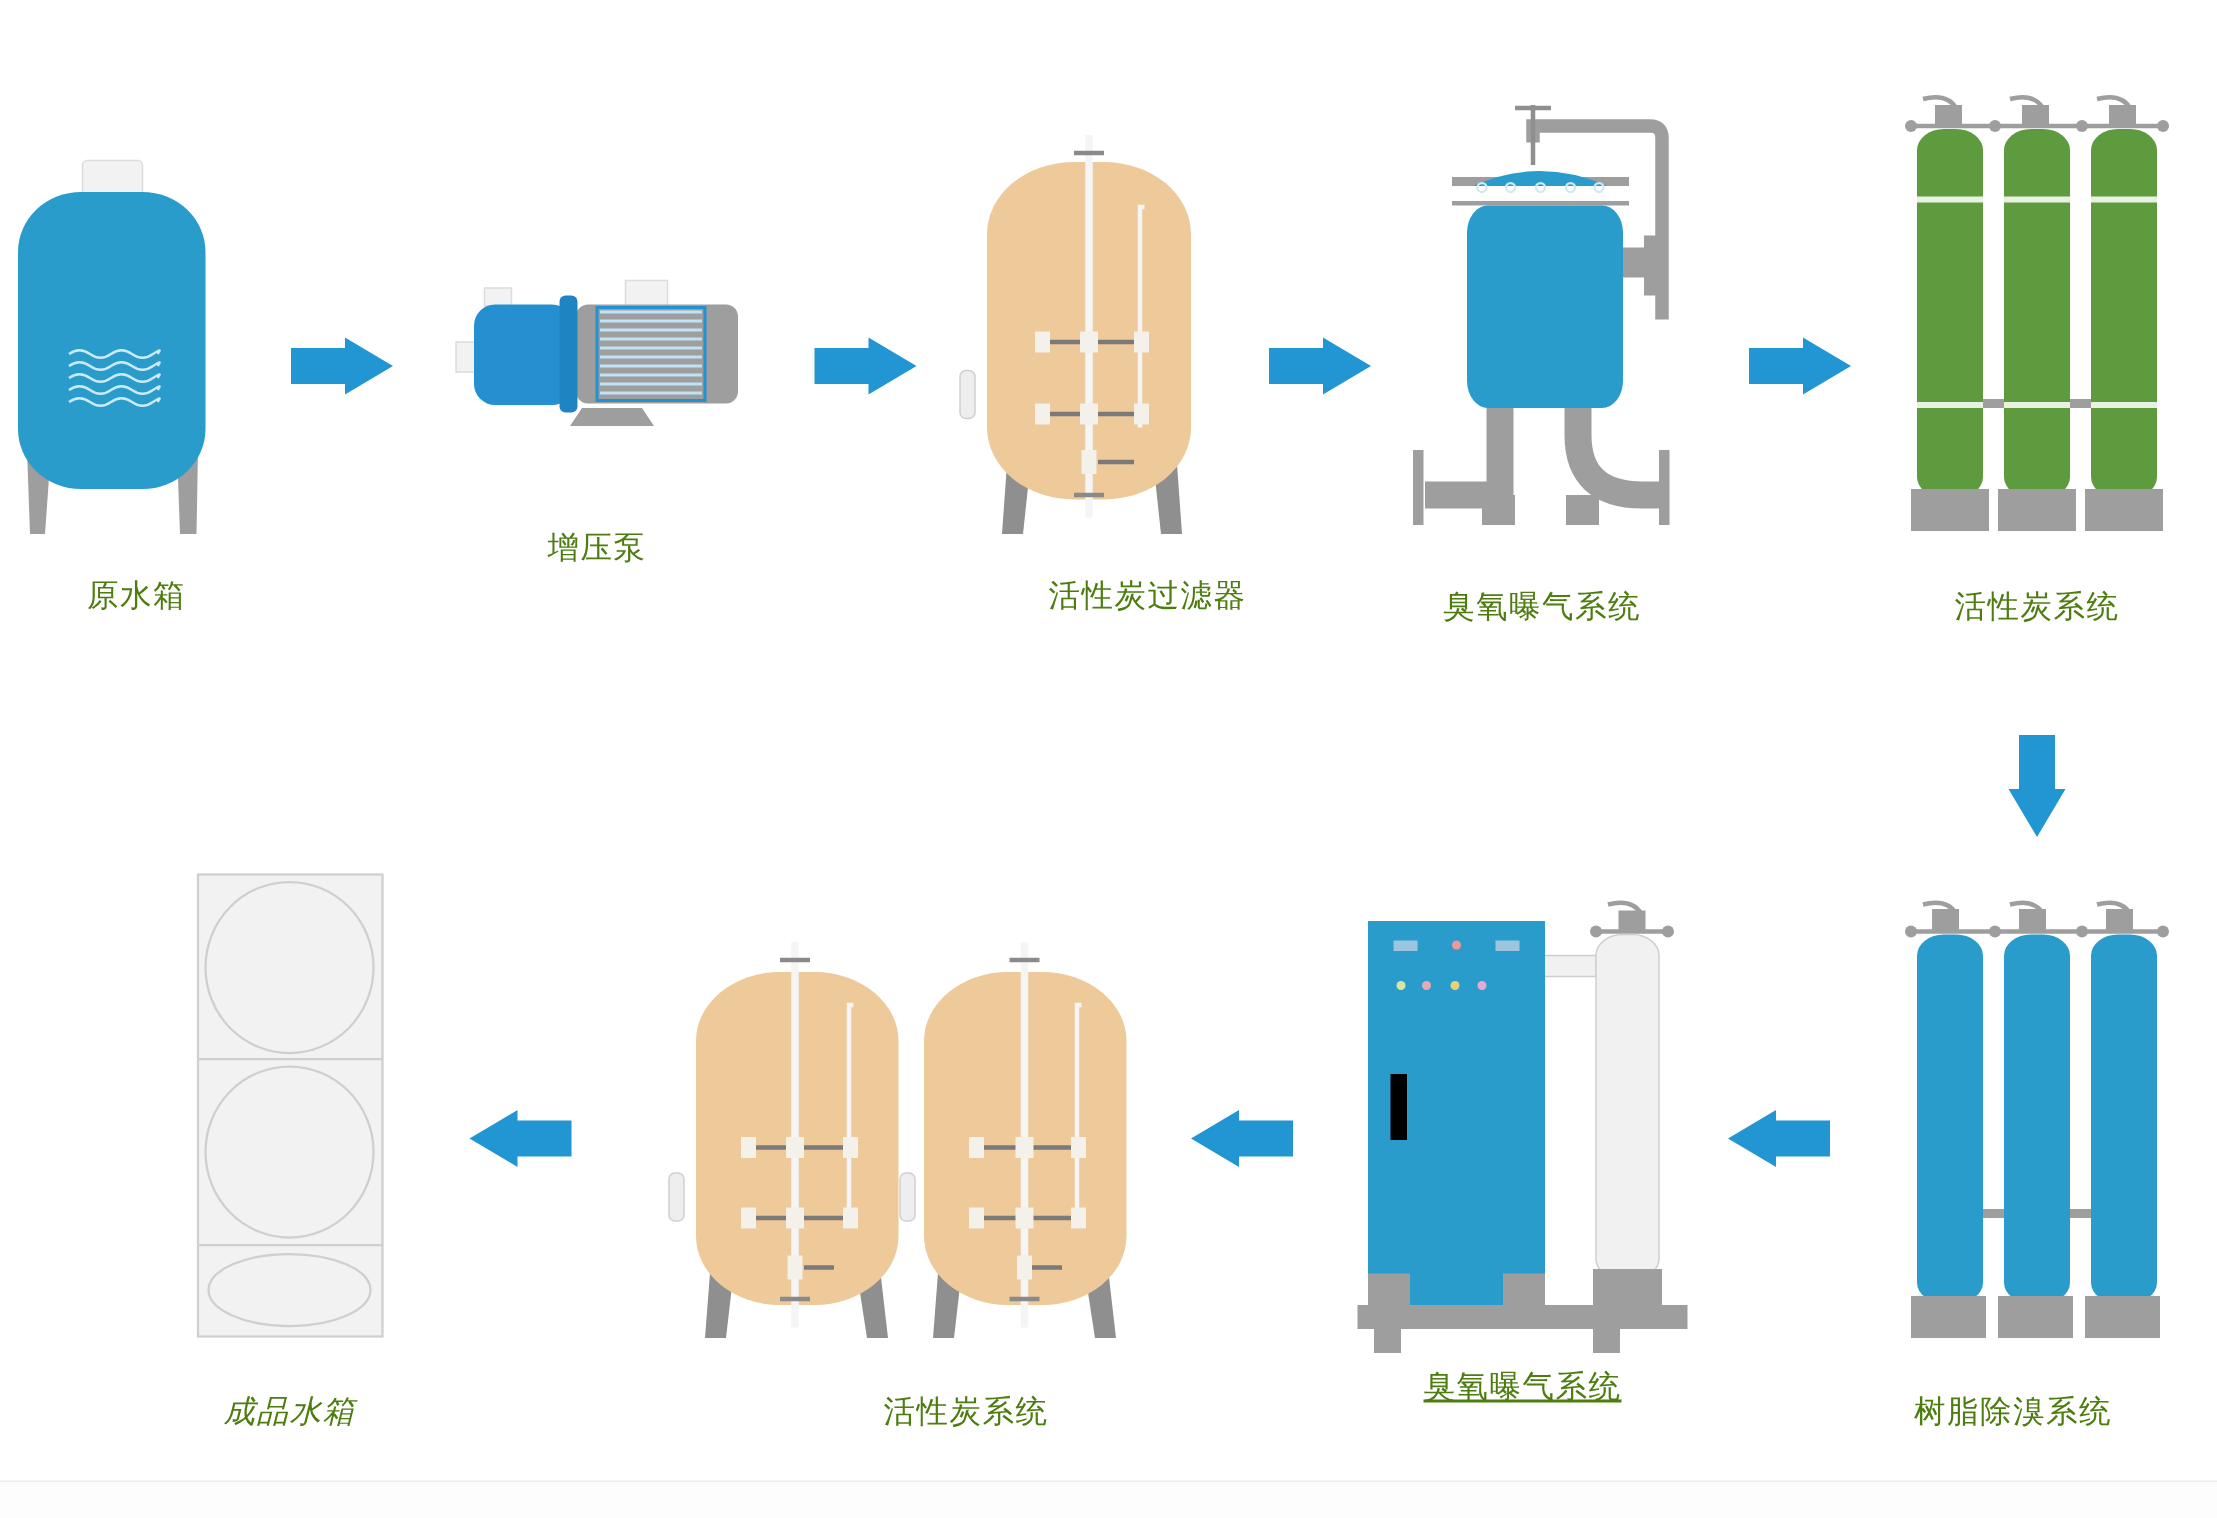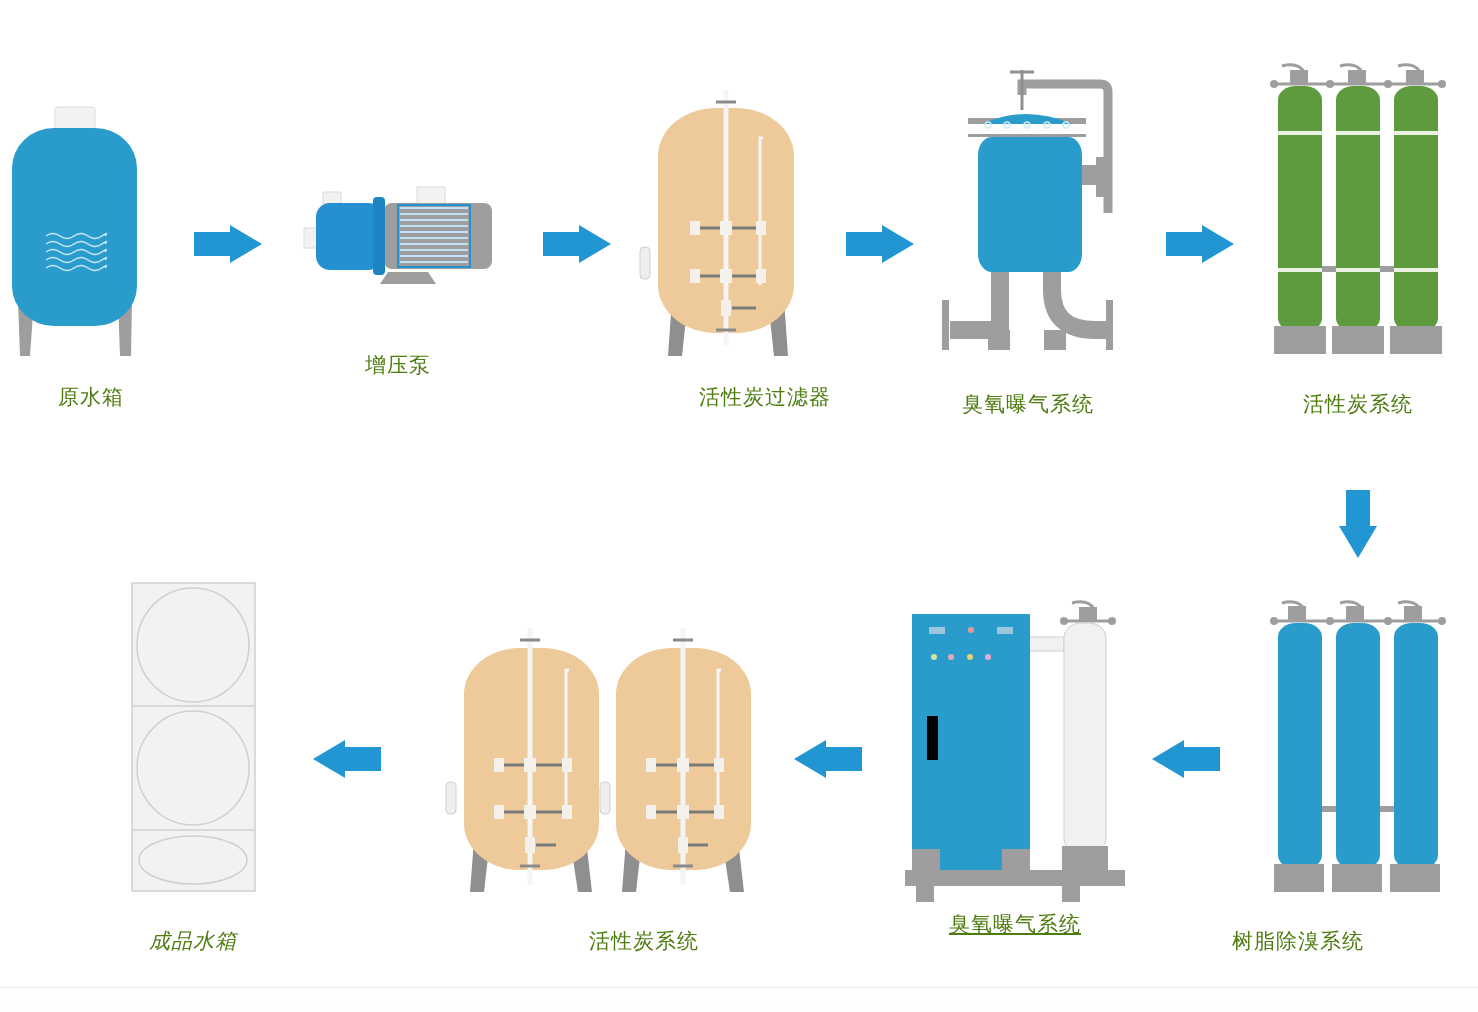--- a/index.html
+++ b/index.html
@@ -267,20 +267,20 @@
         <polygon points="0,-12 36,-12 36,-19 68,0 36,19 36,12 0,12" transform="translate(381,759) rotate(180)"></polygon>
       </g>
   </svg>
 
   
   <div class="label" style="left:75px; top:383px;margin-left:16px;">原水箱</div>
   <div class="label" style="left:398px; top:351px;">增压泵</div>
   <div class="label" style="left:726px; top:383px;margin-left:39px;">活性炭过滤器</div>
   <div class="label" style="left:1028px; top:390px;">臭氧曝气系统</div>
   <div class="label" style="left:1358px; top:390px;">活性炭系统</div>
-  <div class="label" style="left:1298px; top:927px;">树脂除溴系统</div>
+  <div class="label" style="left:1342px; top:927px;">树脂除溴系统</div>
   <div class="label" style="left:1015px; top:910px;text-decoration:underline;">臭氧曝气系统</div>
   <div class="label" style="left:644px; top:927px;">活性炭系统</div>
   <div class="label" style="left:193px; top:927px;font-style:italic;">成品水箱</div>
 
   <div class="bottom-rule"></div>
   <div class="bottom-strip"></div>
 </div>
 
 </body></html>

